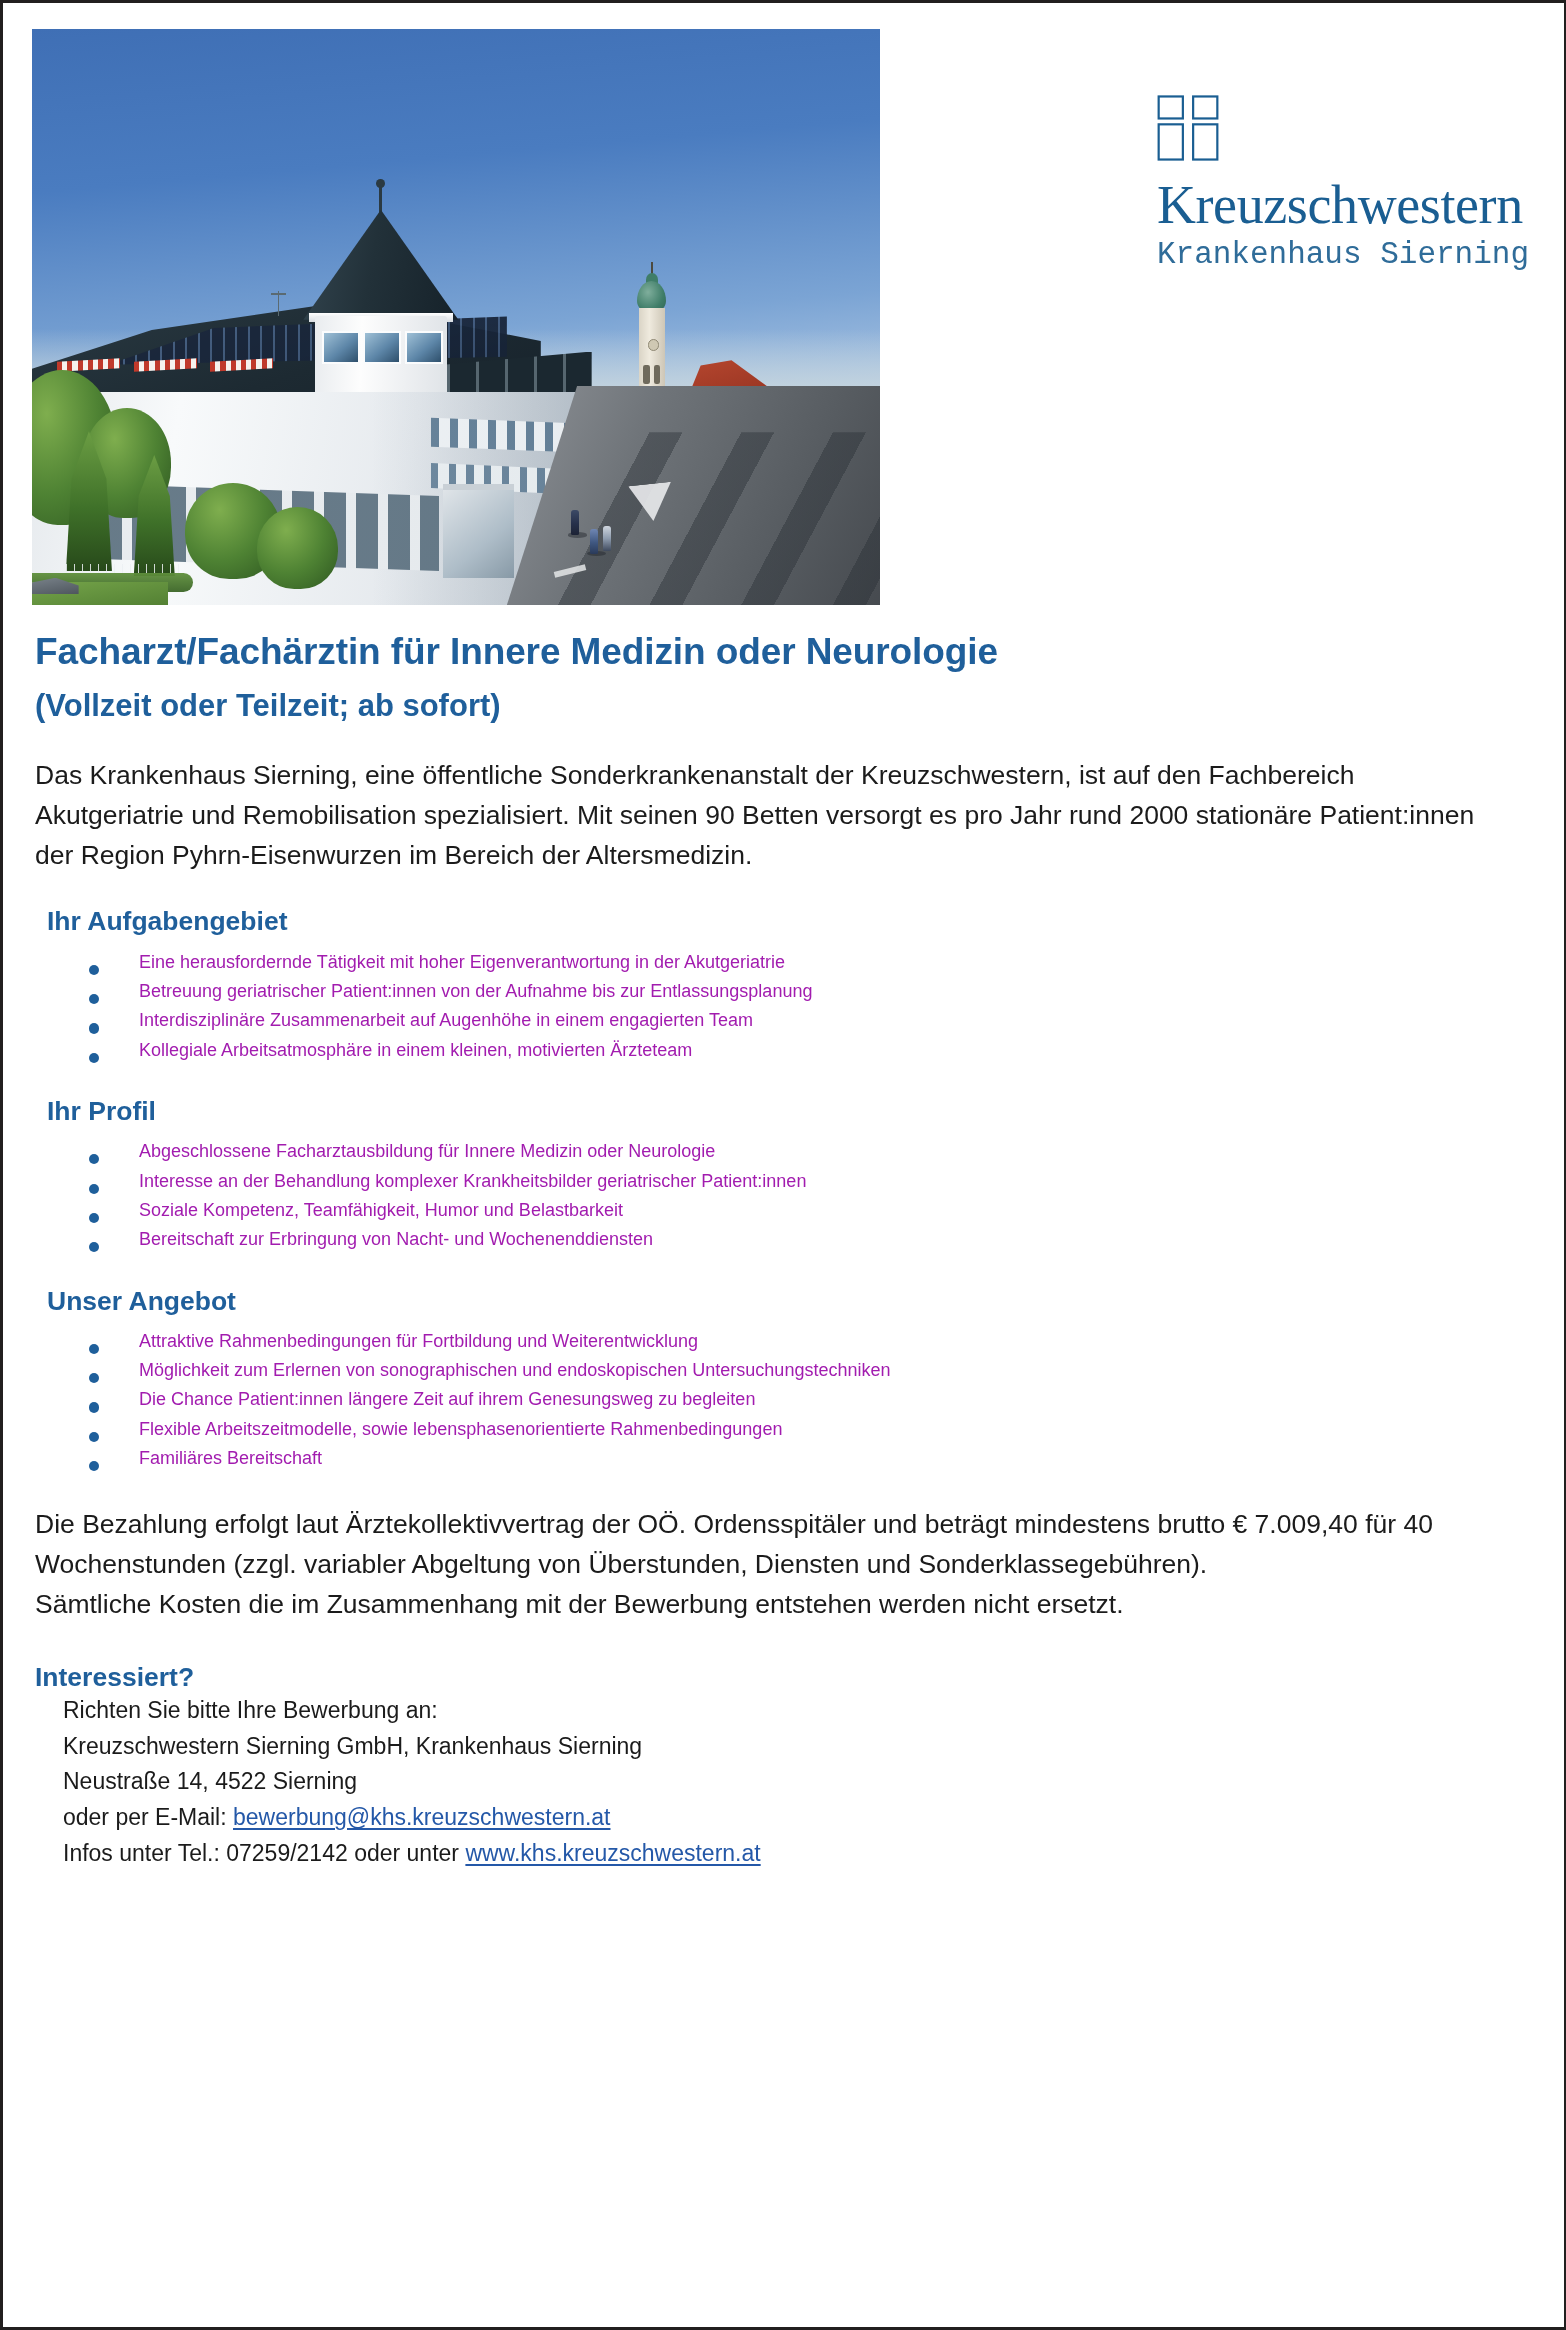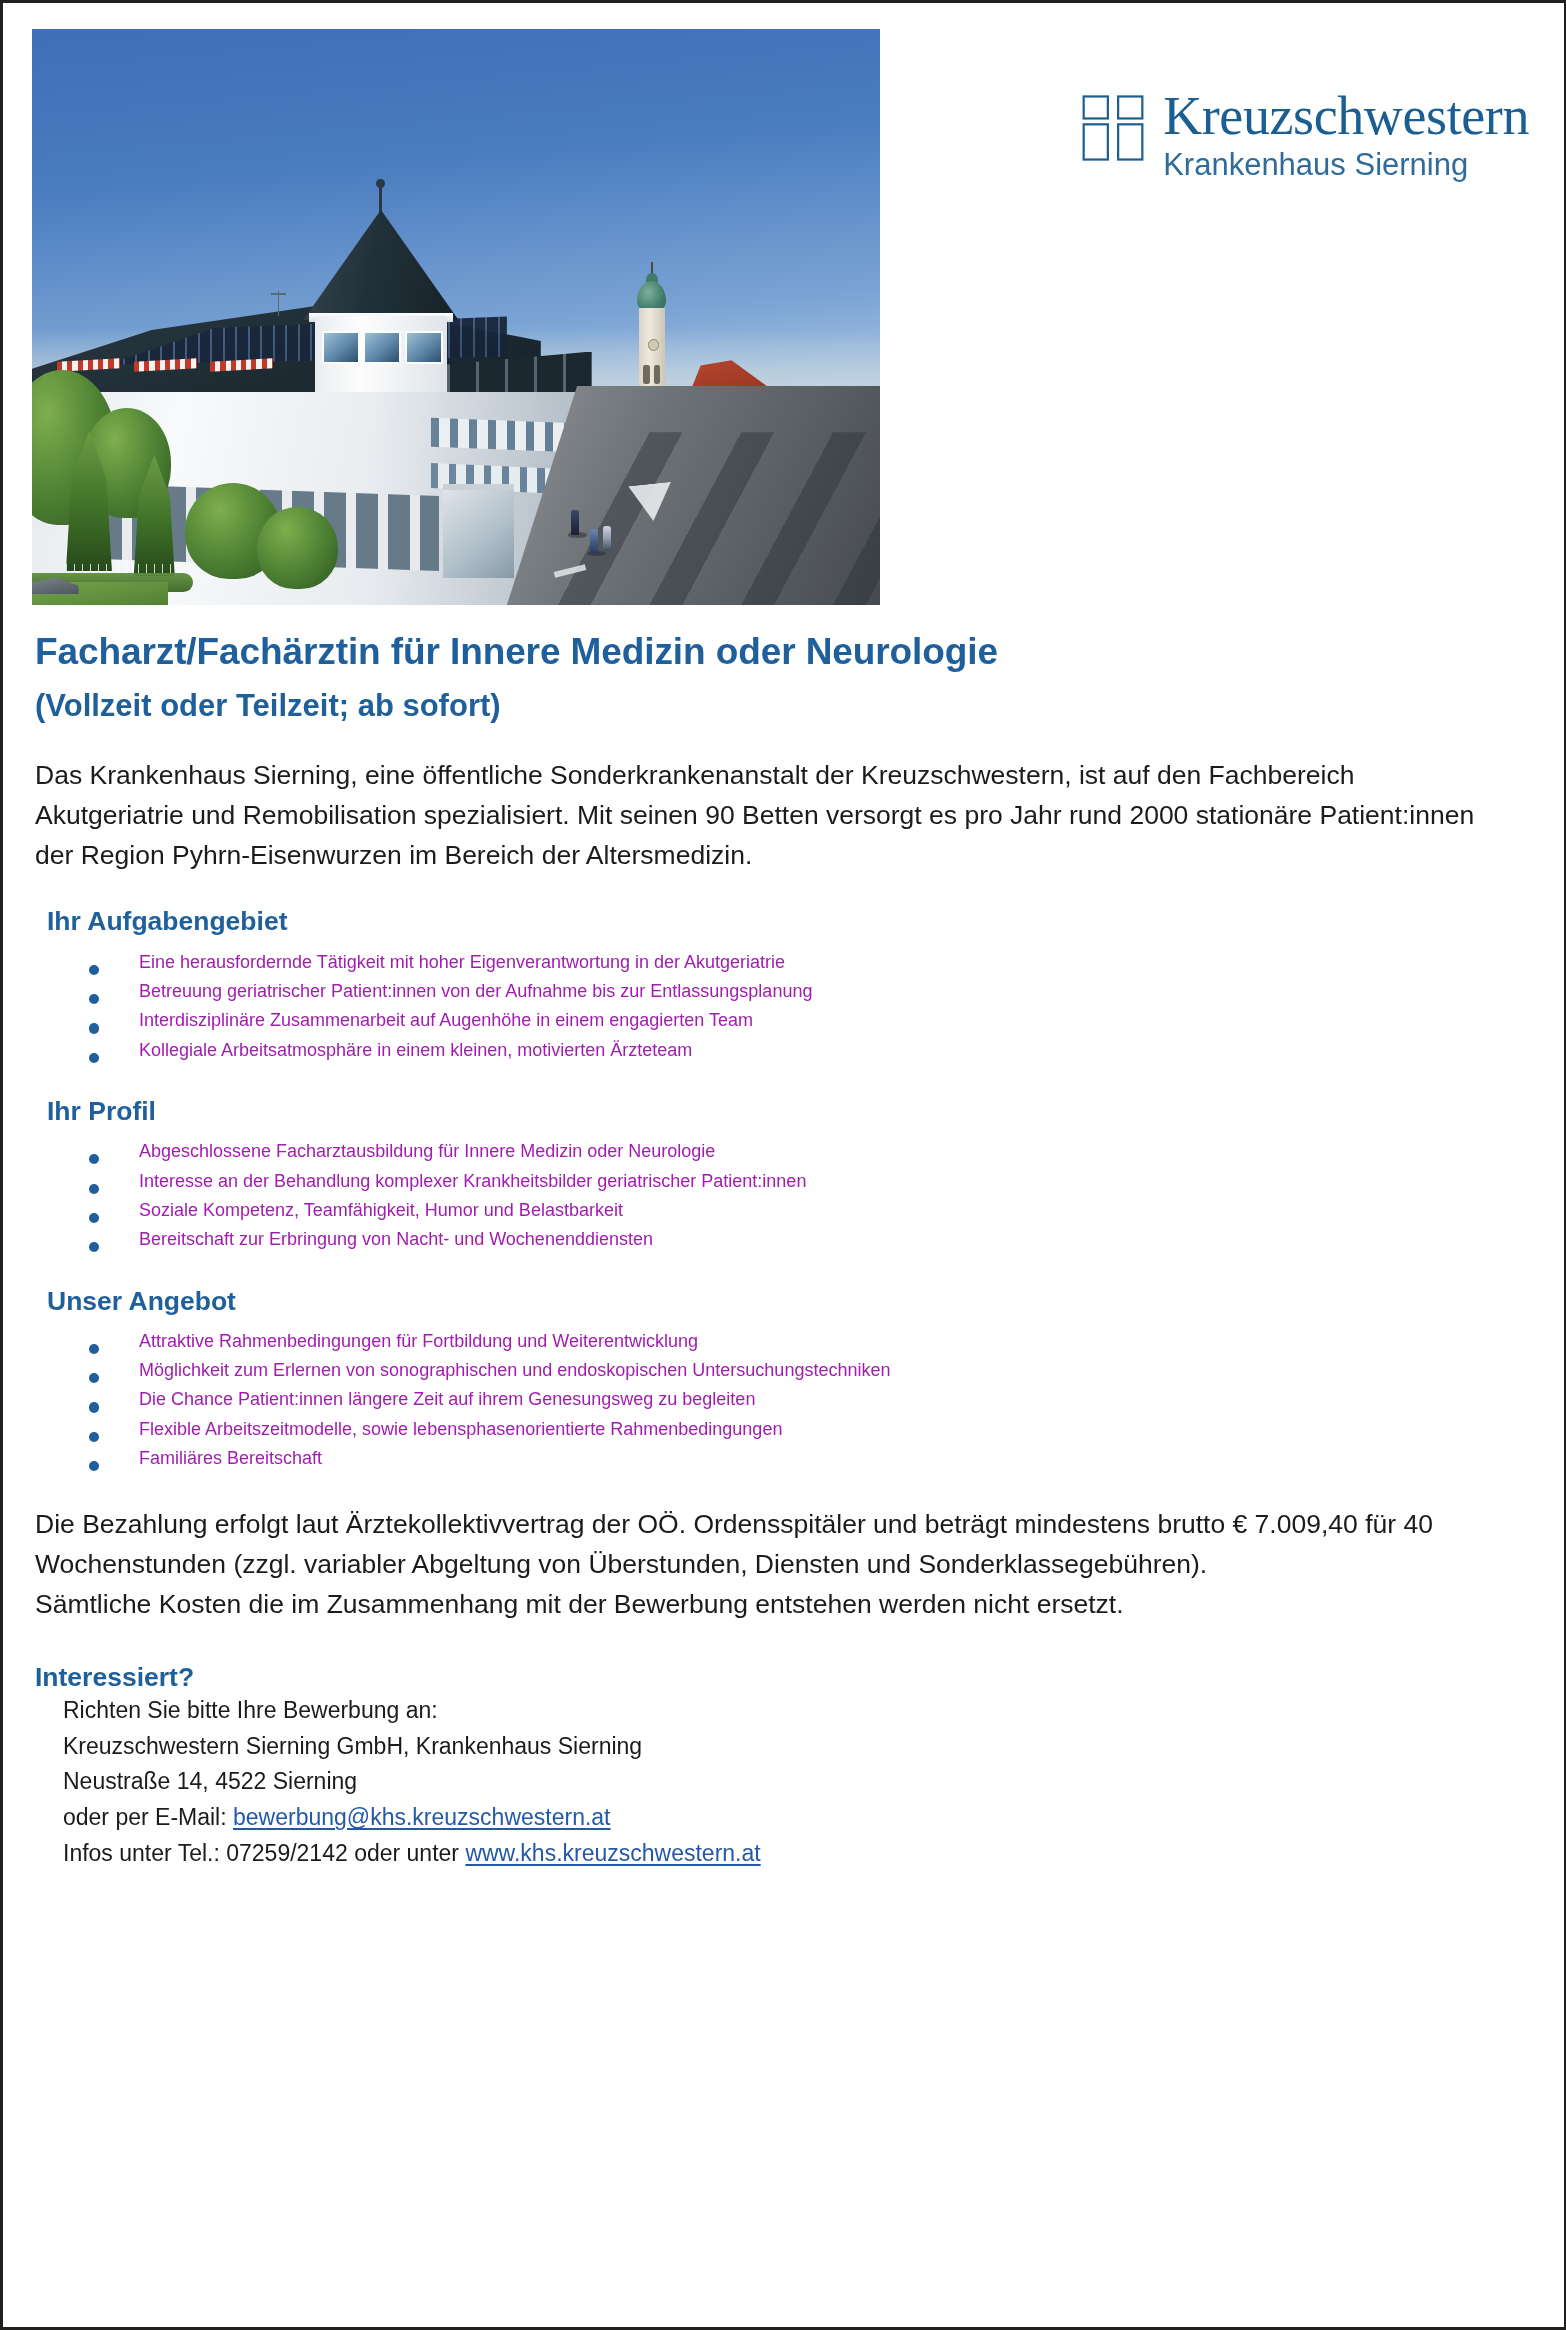--- a/index.html
+++ b/index.html
@@ -241,33 +241,34 @@
   }
 
   
   .logo {
     position: absolute;
     right: 35px;
     top: 88px;
     display: flex;
     align-items: flex-start;
     gap: 19px;
+    flex-direction: column;
   }
   .logo-mark { width: 62px; height: 66px; flex: 0 0 auto; margin-top: 4.4px; }
   .logo-text { display: flex; flex-direction: column; }
   .logo-name {
     font-family: "Liberation Serif", serif;
     font-size: 54px;
     line-height: 0.96;
     color: #1a5e92;
     letter-spacing: -0.4px;
     white-space: nowrap;
   }
   .logo-sub {
-    font-family: Liberation Sans, sans-serif;
+    font-family: Liberation Mono, monospace;
     font-size: 31px;
     line-height: 1.15;
     color: #2f6c99;
     margin-top: 4.4px;
     white-space: nowrap;
   }
 
   
   .content {
     position: absolute;

